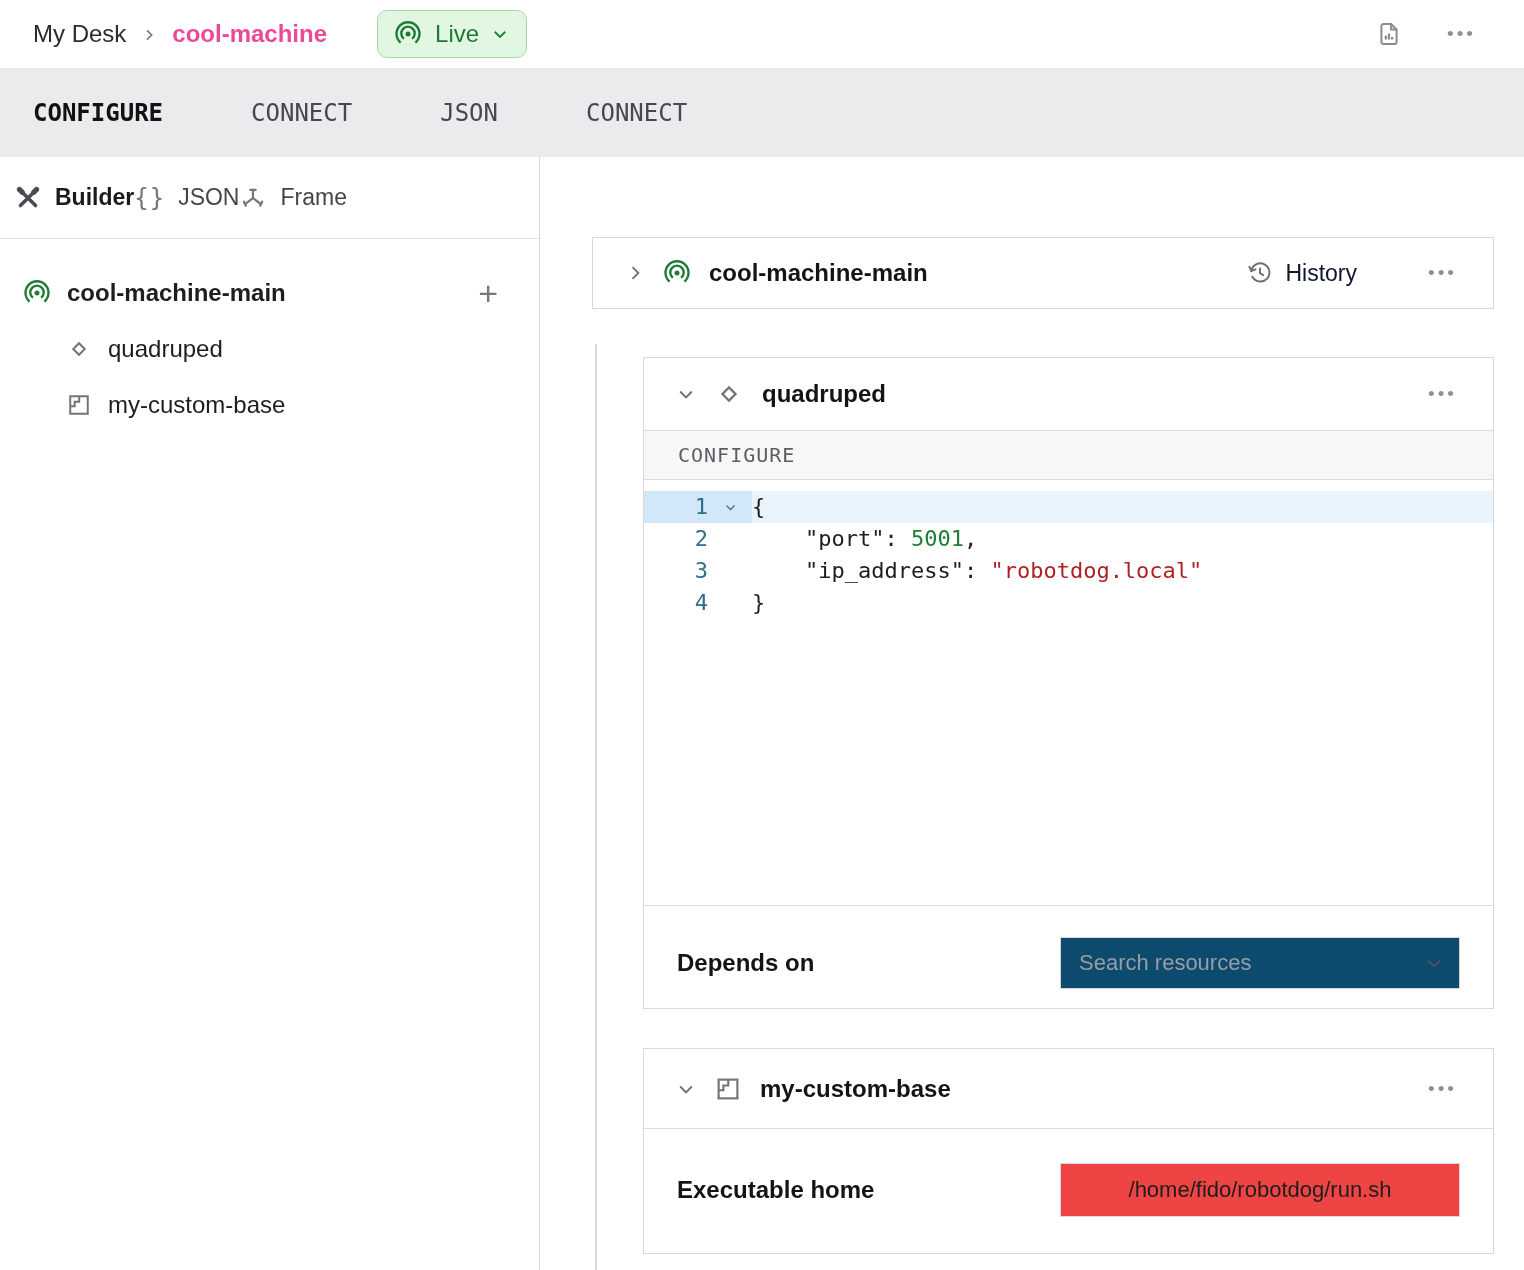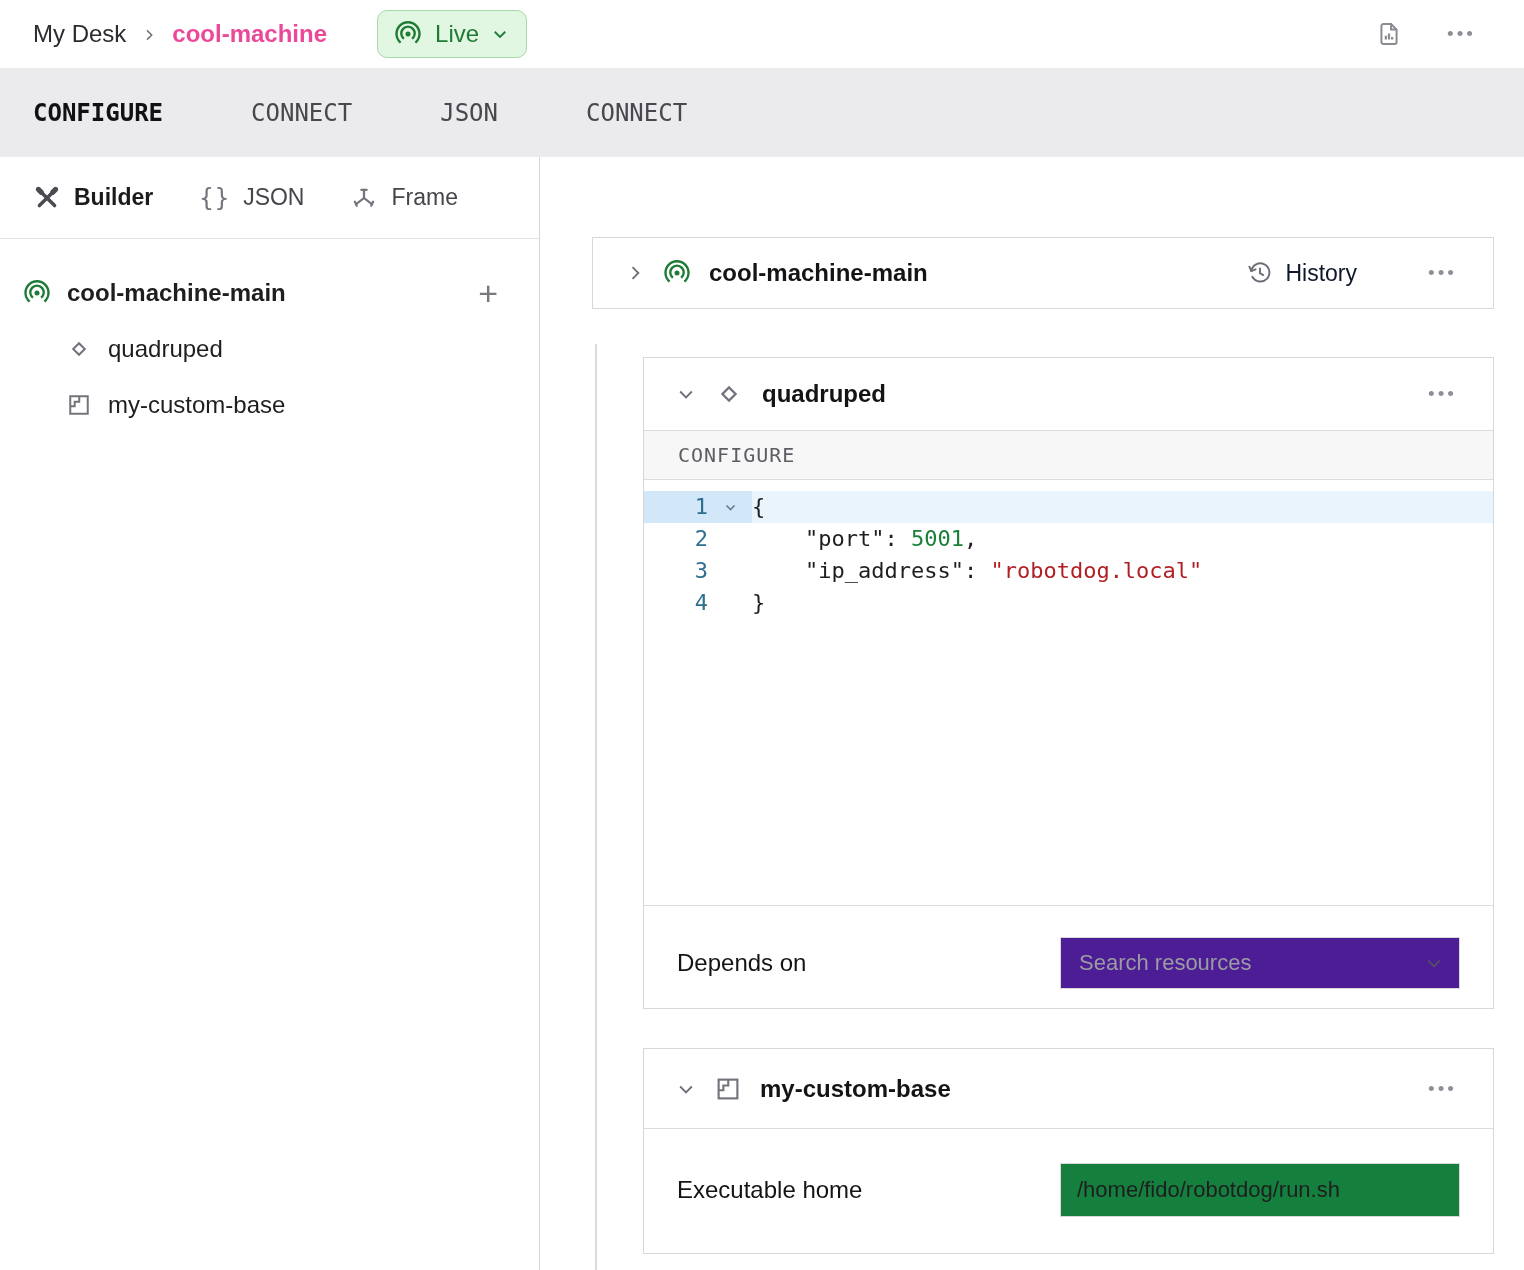--- a/index.html
+++ b/index.html
@@ -40,21 +40,21 @@
     height:89px; background:#ebebee; display:flex; align-items:center;
     padding:0 33px; gap:88px;
     font-family:"DejaVu Sans Mono","Liberation Mono",monospace; font-size:24px;
   }
   .tab { color:#47474d; cursor:pointer; }
   .tab.active { color:#111114; font-weight:700; }
 
   
   .content { display:flex; height:1113px; }
   .sidebar { width:540px; flex:0 0 540px; border-right:1px solid #d8d8dc; background:#fff; }
-  .modes { height:82px; border-bottom:1px solid #e3e3e7; display:flex; align-items:center; padding:0 33px; gap:46px; }
+  .modes { height:82px; border-bottom:1px solid #e3e3e7; display:flex; align-items:center; padding:0 14px; }
   .mode { display:flex; align-items:center; gap:13px; font-size:23px; color:#45454b; cursor:pointer; }
   .mode.active { font-weight:700; color:#1b1b1e; }
   .mode .mode-icon { color:#4a4a50; }
   .mode:not(.active) .mode-icon { color:#74747c; }
   .json-glyph { font-family:"DejaVu Sans Mono",monospace; font-size:24px; letter-spacing:1px; }
 
   .tree { padding:26px 35px 0 22px; }
   .tree-root { display:flex; align-items:center; gap:15px; height:56px; font-size:24px; }
   .tree-root-label { font-weight:700; }
   .tree-add { margin-left:auto; font-size:34px; font-weight:300; color:#77777e; background:none; border:none; cursor:pointer; line-height:1; }
@@ -94,33 +94,33 @@
   .gutter { width:108px; display:flex; flex:0 0 108px; }
   .lnum { flex:1; text-align:right; color:#2e6e8e; }
   .fold { width:44px; display:flex; align-items:center; justify-content:center; cursor:pointer; }
   .code-content { flex:1; white-space:pre; color:#1e1e20; }
   .code-line.active .gutter { background:#d2e8f9; }
   .code-line.active .code-content { background:#eaf4fd; }
   .tok-key { color:#1e1e20; } .tok-plain { color:#1e1e20; }
   .tok-number { color:#1b7f37; } .tok-string { color:#b01f24; }
 
   .depends-row { display:flex; align-items:center; padding:12px 33px 0 33px; height:102px; }
-  .row-label { font-size:24px; font-weight:400; color:#141416; }
+  .row-label { font-size:24px; font-weight:700; color:#141416; }
   .select-box {
-    margin-left:auto; width:400px; height:52px; border:1px solid #d8d8dc; background:#4c1d95;
+    margin-left:auto; width:400px; height:52px; border:1px solid #d8d8dc; background:#0c4a6e;
     display:flex; align-items:center; padding:0 15px 0 18px; font-size:22px; color:#9b9ba3; cursor:pointer;
   }
   .select-chevron { margin-left:auto; color:#55555c; }
 
   .card-base { margin:39px 0 0 103px; width:851px; }
   .card-base .card-header { height:80px; border-bottom:1px solid #dcdcdf; }
   .base-body { display:flex; align-items:center; padding:34px 33px 36px 33px; }
   .exec-input {
-    margin-left:auto; width:400px; height:54px; border:1px solid #d8d8dc; background:#15803d;
-    padding:0 16px; font-size:22px; color:#1e1e20; font-family:"Liberation Sans",sans-serif; outline:none;
+    margin-left:auto; width:400px; height:54px; border:1px solid #d8d8dc; background:#ef4444;
+    padding:0 16px; font-size:22px; color:#1e1e20; font-family:"Liberation Sans",sans-serif; outline:none;text-align:center;
   }
 </style>
 </head>
 <body>
 
 <header class="app-header">
   <nav class="breadcrumb">
     <span class="crumb-root">My Desk</span>
     <span class="crumb-sep">
       <svg width="16" height="16" viewBox="0 0 24 24" fill="none" stroke="currentColor" stroke-width="2.4">

